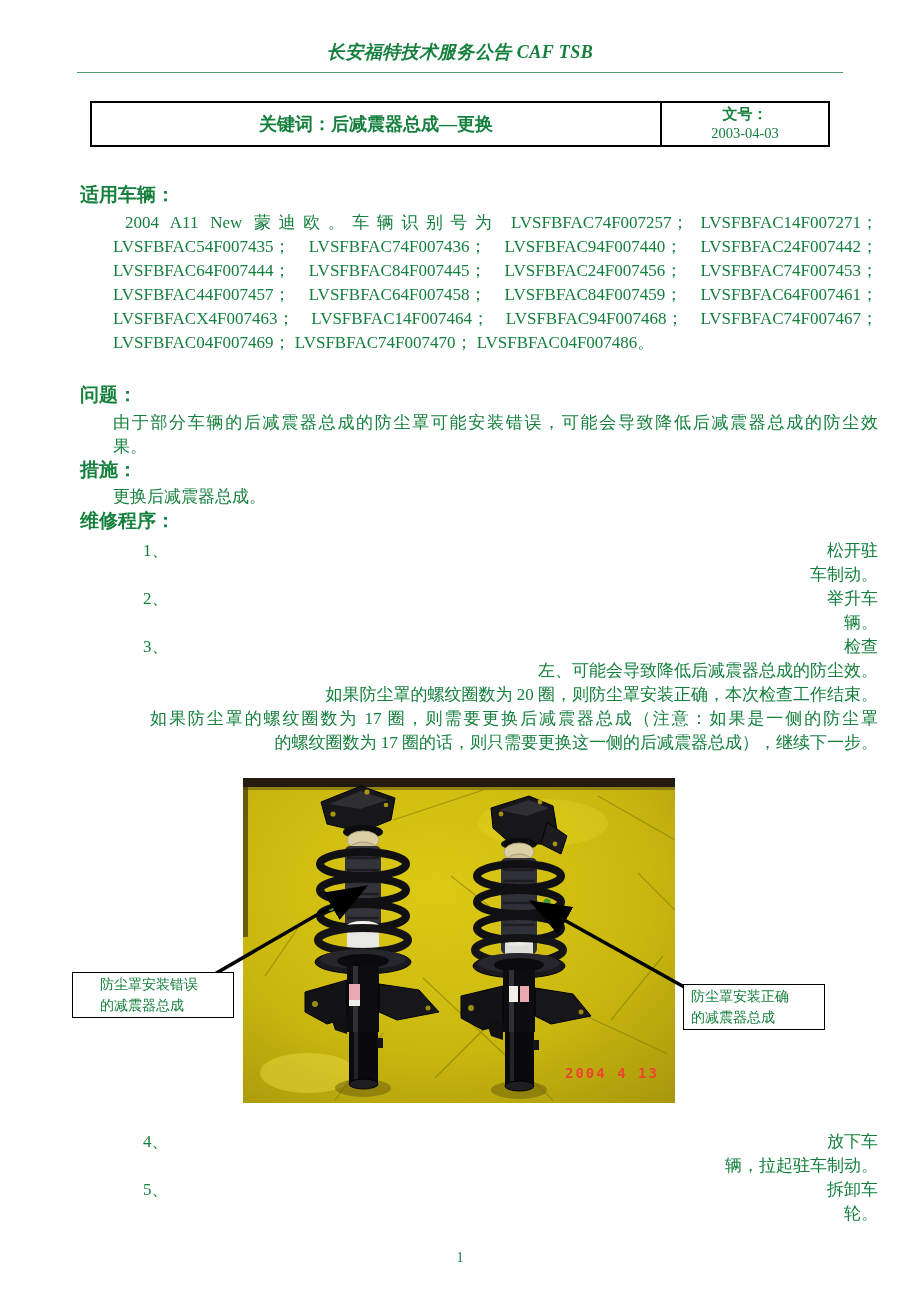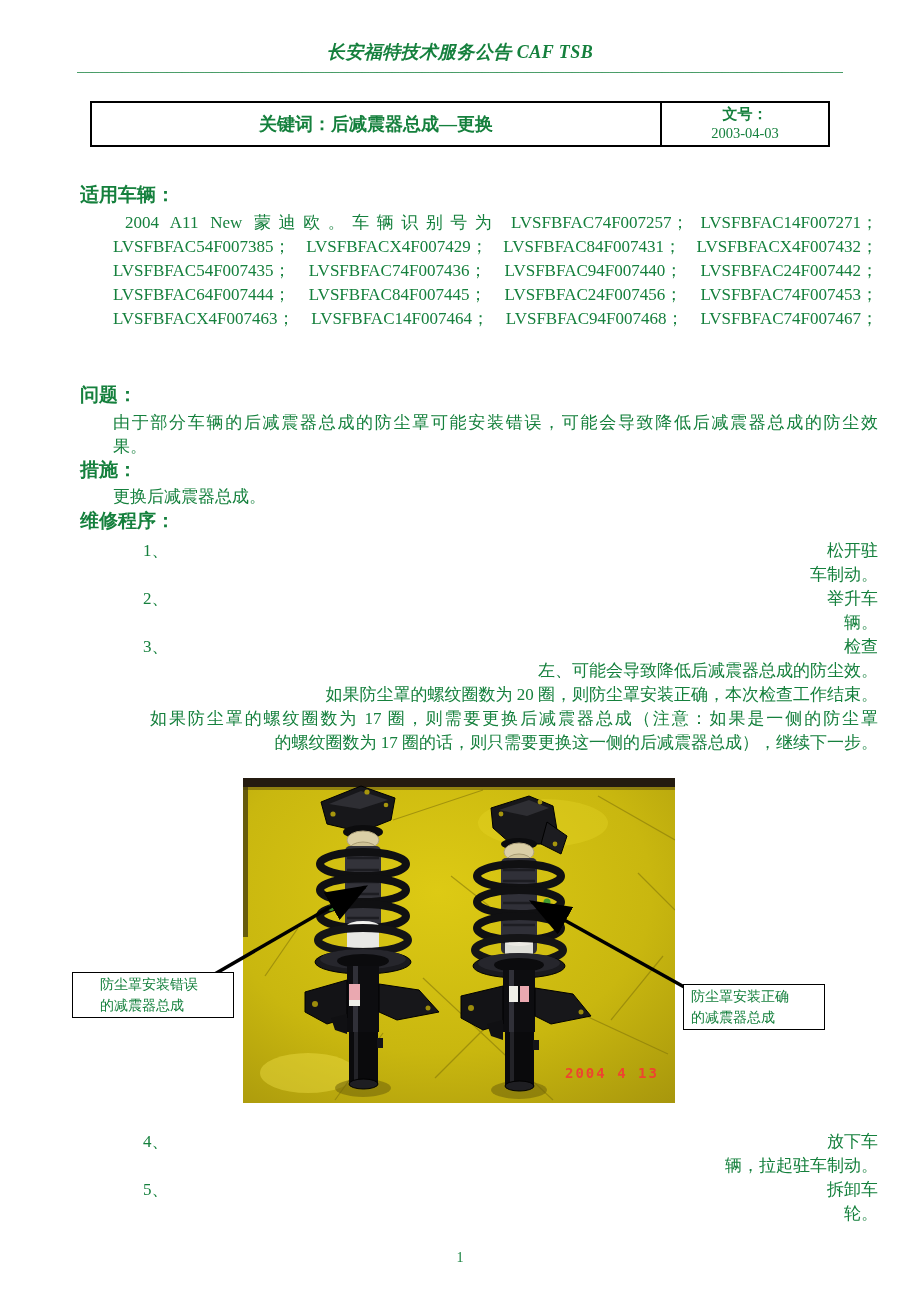--- a/index.html
+++ b/index.html
@@ -74,24 +74,25 @@
     <div class="kw-cell">关键词：后减震器总成—更换</div>
     <div class="docno-cell">
       <div class="docno-label">文号：</div>
       <div class="docno-value">2003-04-03</div>
     </div>
   </div>
 
   <div class="sec-head" style="top:184px">适用车辆：</div>
   <div class="body-block" style="top:211px">
     <div class="bline jl indent1">2004 A11 New 蒙迪欧。车辆识别号为 LVSFBFAC74F007257； LVSFBFAC14F007271；</div>
-    <div class="bline jl">LVSFBFAC54F007385； LVSFBFACX4F007429； LVSFBFAC84F007431； LVSFBFACX4F007432；</div>
     <div class="bline jl">LVSFBFAC54F007435； LVSFBFAC74F007436； LVSFBFAC94F007440； LVSFBFAC24F007442；</div>
     <div class="bline jl">LVSFBFAC64F007444； LVSFBFAC84F007445； LVSFBFAC24F007456； LVSFBFAC74F007453；</div>
+    <div class="bline jl">LVSFBFAC44F007457； LVSFBFAC64F007458； LVSFBFAC84F007459； LVSFBFAC64F007461；</div>
     <div class="bline jl">LVSFBFACX4F007463； LVSFBFAC14F007464； LVSFBFAC94F007468； LVSFBFAC74F007467；</div>
+    <div class="bline">LVSFBFAC04F007469； LVSFBFAC74F007470； LVSFBFAC04F007486。</div>
   </div>
 
   <div class="sec-head" style="top:384px">问题：</div>
   <div class="body-block" style="top:411px">
     <div class="bline jl">由于部分车辆的后减震器总成的防尘罩可能安装错误，可能会导致降低后减震器总成的防尘效</div>
     <div class="bline">果。</div>
   </div>
 
   <div class="sec-head" style="top:459px">措施：</div>
   <div class="body-block" style="top:485px">

